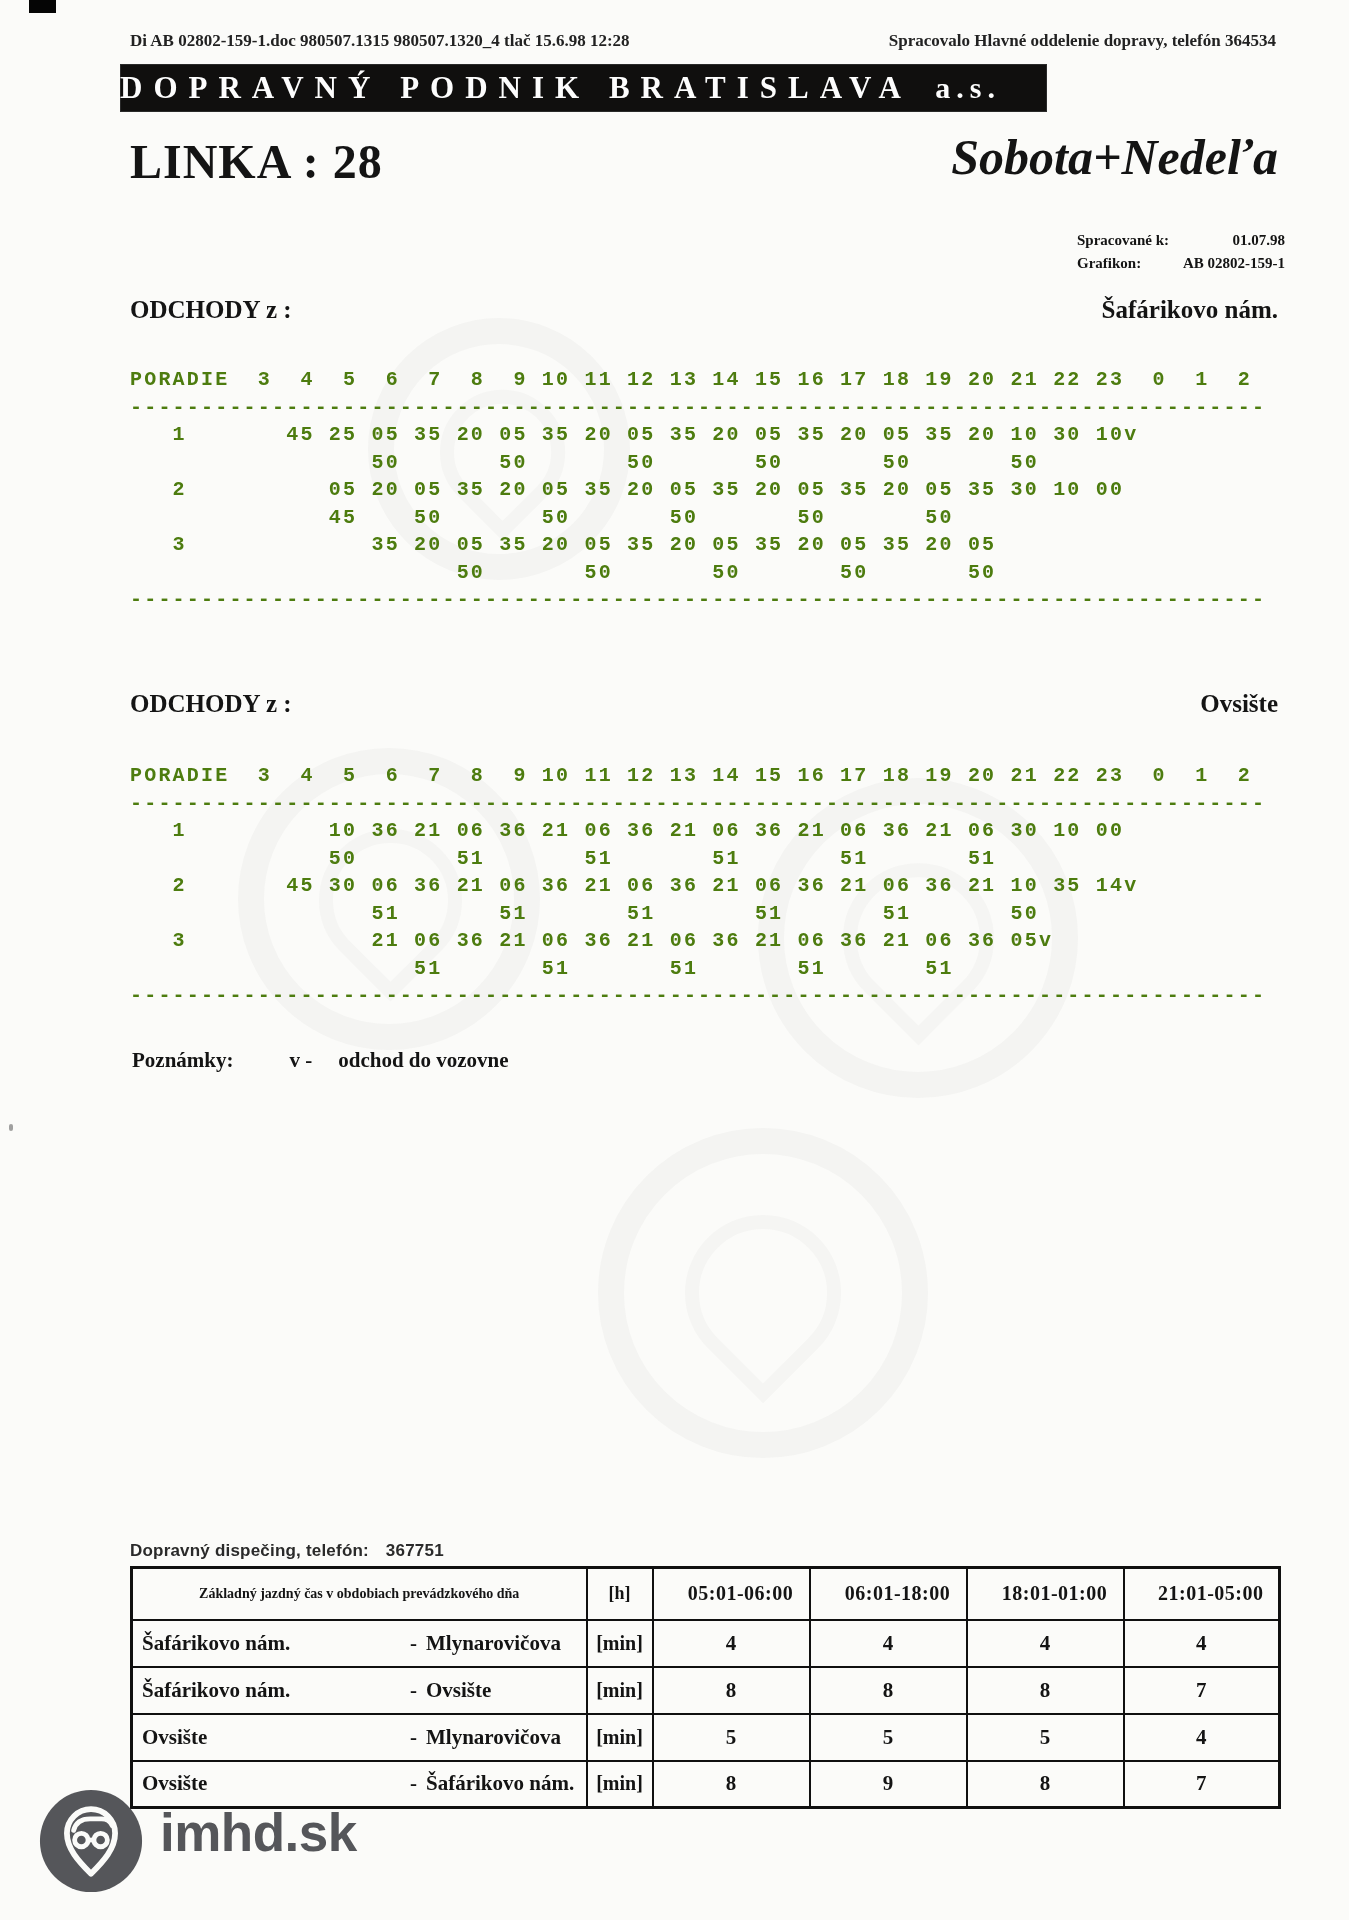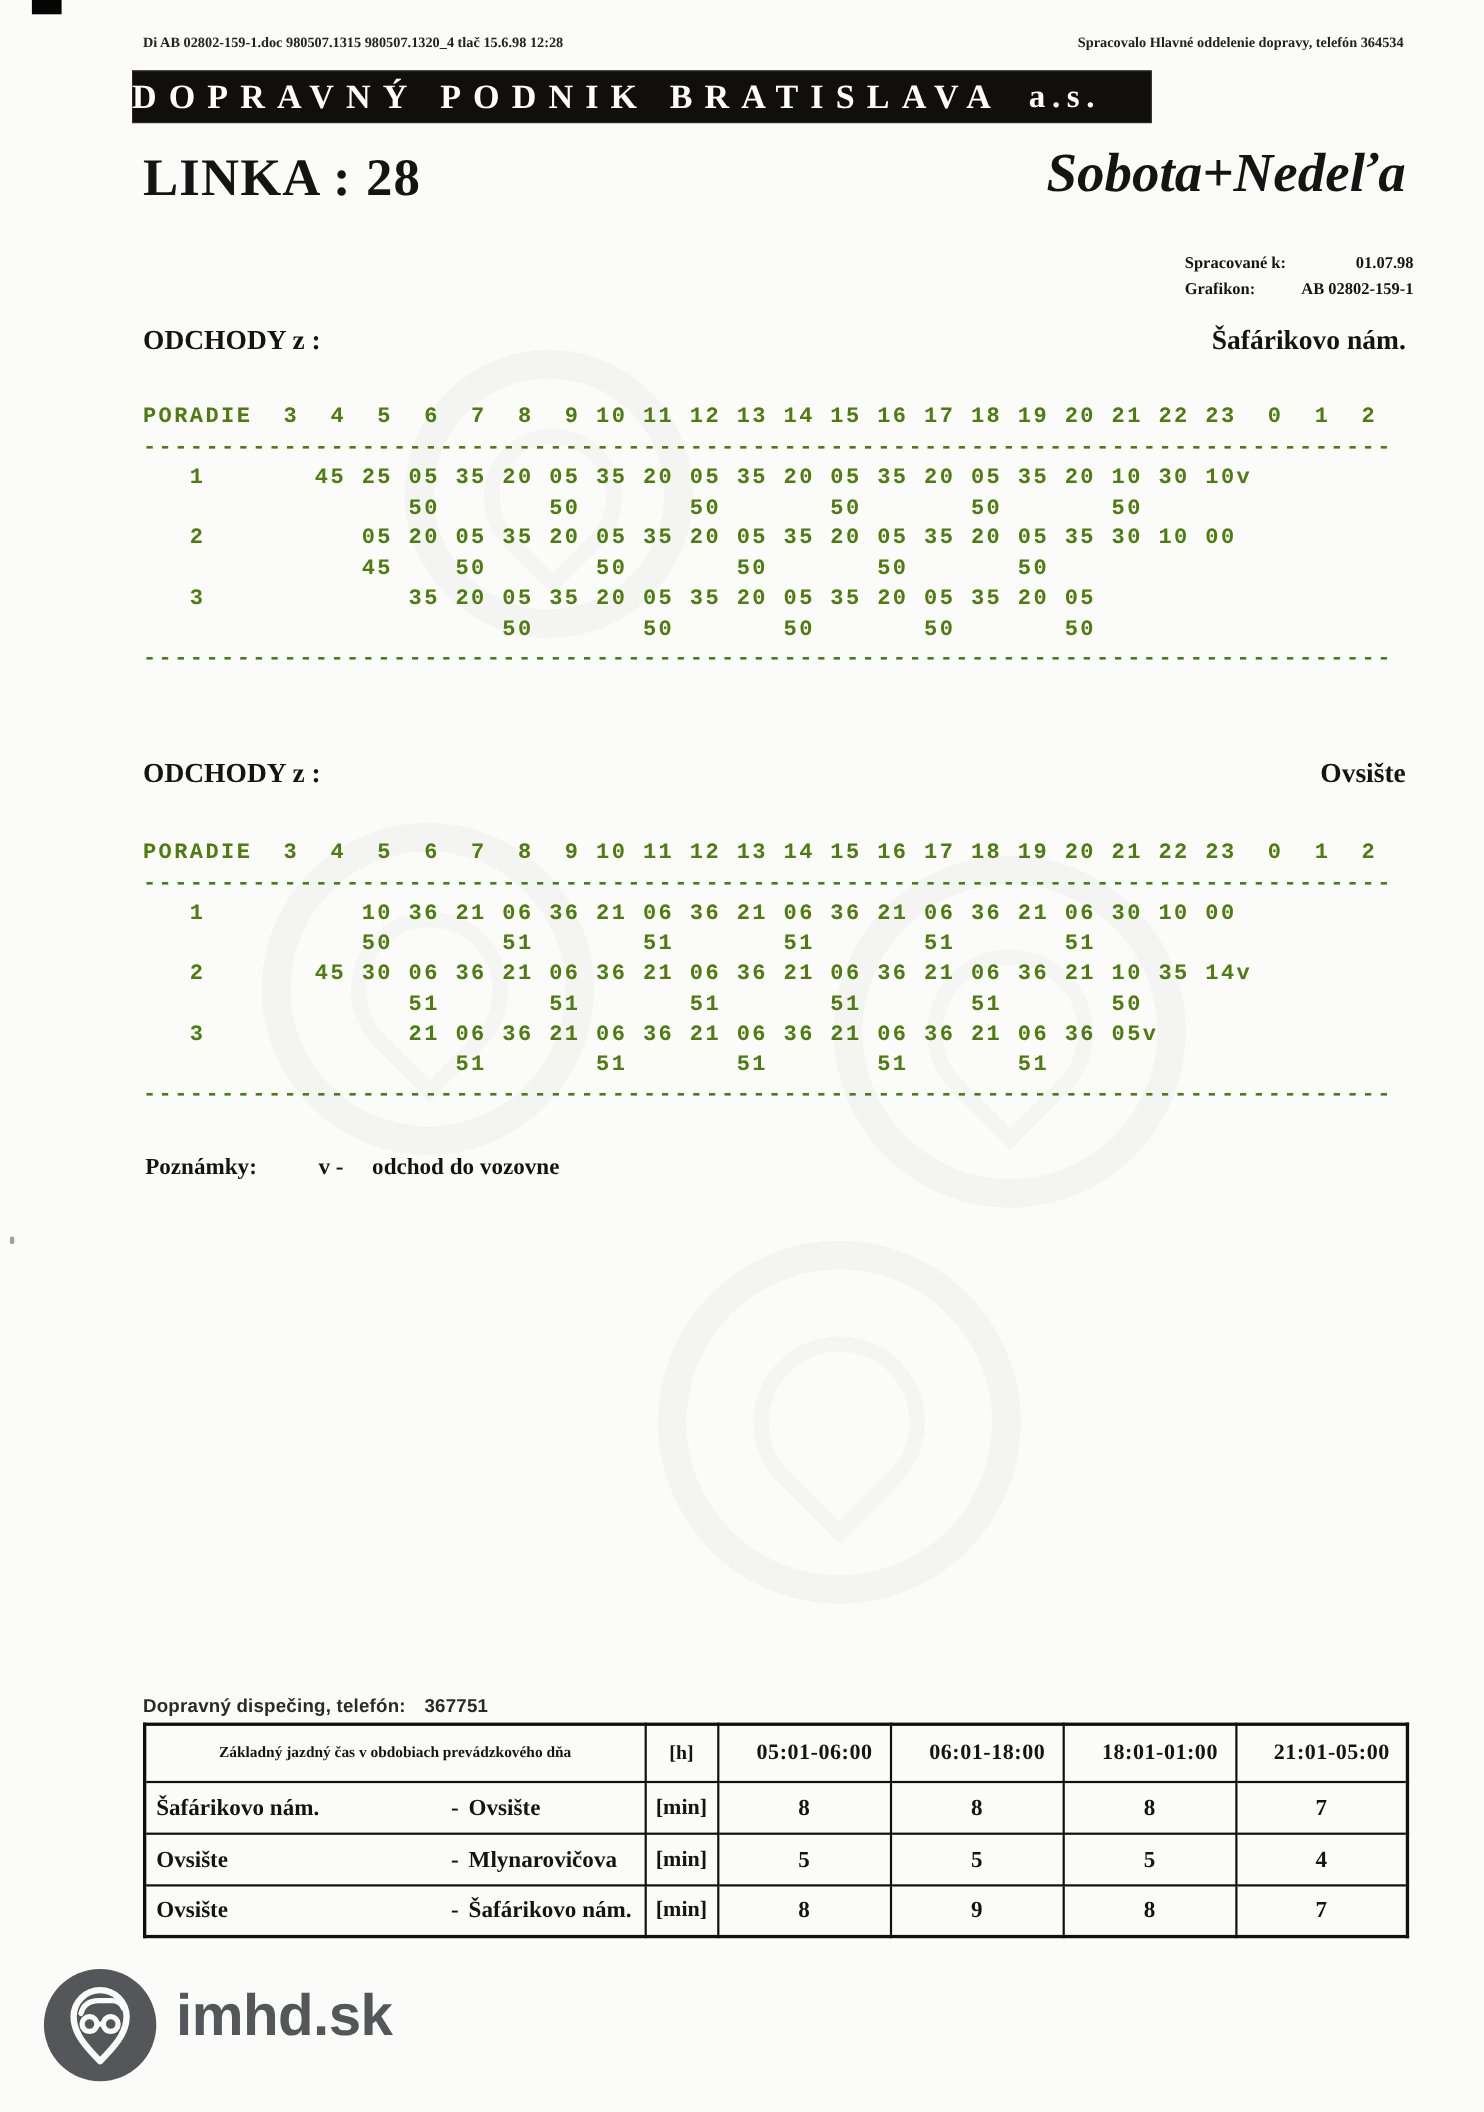--- a/index.html
+++ b/index.html
@@ -10,21 +10,21 @@
   }
   .corner-mark{position:absolute;left:29px;top:0;width:27px;height:13px;background:#050505;}
   .stray-speck{position:absolute;left:9px;top:1124px;width:4px;height:7px;background:#8a8a8a;border-radius:2px;opacity:.8;}
 
   
   .wm{position:absolute;border-radius:50%;border:26px solid rgba(90,90,90,.045);}
   .wm::after{content:"";position:absolute;left:22%;top:22%;width:46%;height:46%;
     border-radius:50% 50% 50% 0;transform:rotate(-45deg);border:14px solid rgba(90,90,90,.04);}
 
   .meta-row{position:absolute;left:130px;top:31px;width:1146px;display:flex;
-    justify-content:space-between;font-size:13px;font-weight:700;color:#222;}
+    justify-content:space-between;font-size:17px;font-weight:700;color:#222;}
 
   .banner{position:absolute;left:120px;top:64px;width:927px;height:48px;
     background:#100f0e;color:#fdfdfd;display:flex;align-items:center;
     box-shadow:0 0 0 1px #2a2a2a inset;}
   .banner .company{flex:1;text-align:center;margin-right:225px;
     font-size:31px;font-weight:700;letter-spacing:11px;white-space:nowrap;}
   .banner .suffix{position:absolute;right:46px;font-size:30px;font-weight:700;letter-spacing:6px;}
 
   .linka{position:absolute;left:130px;top:134px;font-size:48px;font-weight:700;letter-spacing:1px;}
   .day{position:absolute;right:71px;top:128px;font-size:50px;font-weight:700;font-style:italic;}
@@ -159,20 +159,30 @@
       <tr class="hdr">
     <th class="route-head">Základný jazdný čas v obdobiach prevádzkového dňa</th>
     <th class="unit-head">[h]</th>
     <th class="period">05:01-06:00</th>
     <th class="period">06:01-18:00</th>
     <th class="period">18:01-01:00</th>
     <th class="period">21:01-05:00</th>
   </tr>
   <tr class="datarow">
     <td class="route">
+      <span class="from">Šafárikovo nám.</span><span class="sep">-</span><span class="to">Mlynarovičova</span>
+    </td>
+    <td class="unit">[min]</td>
+    <td class="val">4</td>
+    <td class="val">4</td>
+    <td class="val">4</td>
+    <td class="val">4</td>
+  </tr>
+  <tr class="datarow">
+    <td class="route">
       <span class="from">Šafárikovo nám.</span><span class="sep">-</span><span class="to">Ovsište</span>
     </td>
     <td class="unit">[min]</td>
     <td class="val">8</td>
     <td class="val">8</td>
     <td class="val">8</td>
     <td class="val">7</td>
   </tr>
   <tr class="datarow">
     <td class="route">

